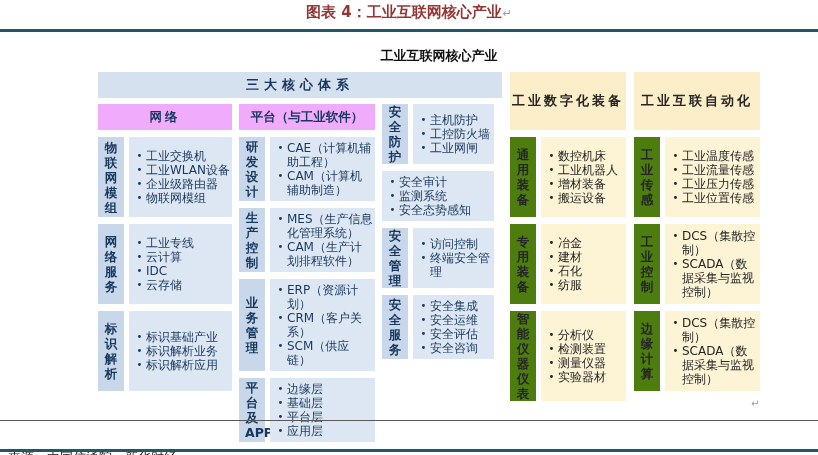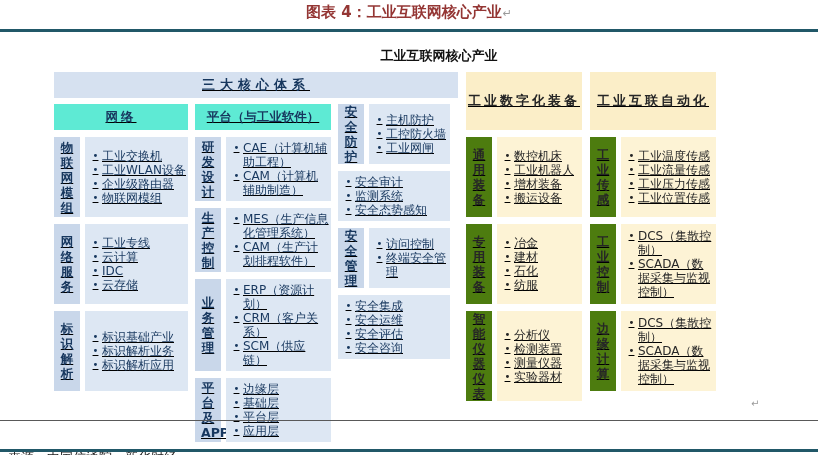--- a/index.html
+++ b/index.html
@@ -6,33 +6,33 @@
   body { background:#ffffff; font-family:"DejaVu Sans","Liberation Sans",sans-serif; }
   .page { position:relative; width:818px; height:455px; background:#ffffff; overflow:hidden; }
 
   .caption { padding-top:3px; text-align:center; font-size:15px; font-weight:bold; color:#943634; }
   .ret-mark { color:#9a9a9a; font-weight:normal; font-size:11px; margin-left:1px; }
   .top-rule { margin-top:7px; height:3px; background:#215868; }
 
   .diagram-title { margin:15px 0 7px; text-align:center; transform:translateX(30px);
                    font-size:13px; font-weight:bold; color:#111111; }
 
-  .table-wrap { margin-left:54px; width:664px; display:flex;text-decoration:underline; }
+  .table-wrap { margin-left:98px; width:664px; display:flex; }
   .group-core { width:404px; margin-right:8px; }
   .col-equipment { width:116px; margin-right:8px; }
   .col-automation { width:126px; }
 
   .hdr { display:flex; align-items:center; justify-content:center; font-weight:bold; text-align:center; }
   .core-hdr { height:26px; background:#d6e1f0; color:#17375e; font-size:13px; letter-spacing:5px; margin-bottom:6px; }
   .core-columns { display:flex; }
   .column { display:flex; flex-direction:column; }
   .w-network { width:134px; margin-right:7px; }
   .w-platform { width:136px; margin-right:7px; }
   .w-security { width:112px; }
-  .sub-hdr { height:26px; background:#5eead4; color:#17375e; font-size:12.5px; letter-spacing:3px; margin-bottom:7px; }
+  .sub-hdr { height:26px; background:#f0abfc; color:#17375e; font-size:12.5px; letter-spacing:3px; margin-bottom:7px; }
   .core-columns .column:nth-child(2) .sub-hdr { letter-spacing:0; }
   .yellow-hdr { height:58px; background:#fbeec8; color:#262626; font-size:13px; letter-spacing:3px; margin-bottom:7px; }
 
   .blocks { display:flex; flex-direction:column; gap:7px; }
   .block { display:flex; gap:5px; }
   .block.tall { min-height:80px; }
 
   .cell { }
   .label-cell { flex:0 0 26px; display:flex; align-items:center; justify-content:center;
                 font-weight:bold; font-size:12.5px; line-height:15px; }
@@ -264,20 +264,23 @@
                     <span class="bullet">•</span>
                     <span class="item-text">访问控制</span>
                   </div>
                   <div class="item">
                     <span class="bullet">•</span>
                     <span class="item-text">终端安全管理</span>
                   </div>
                 </div>
               </div>
               <div class="block">
+                <div class="cell label-cell blue-label">
+                  <div class="label-text">安全服务</div>
+                </div>
                 <div class="cell items-cell blue-items">
                   <div class="item">
                     <span class="bullet">•</span>
                     <span class="item-text">安全集成</span>
                   </div>
                   <div class="item">
                     <span class="bullet">•</span>
                     <span class="item-text">安全运维</span>
                   </div>
                   <div class="item">

